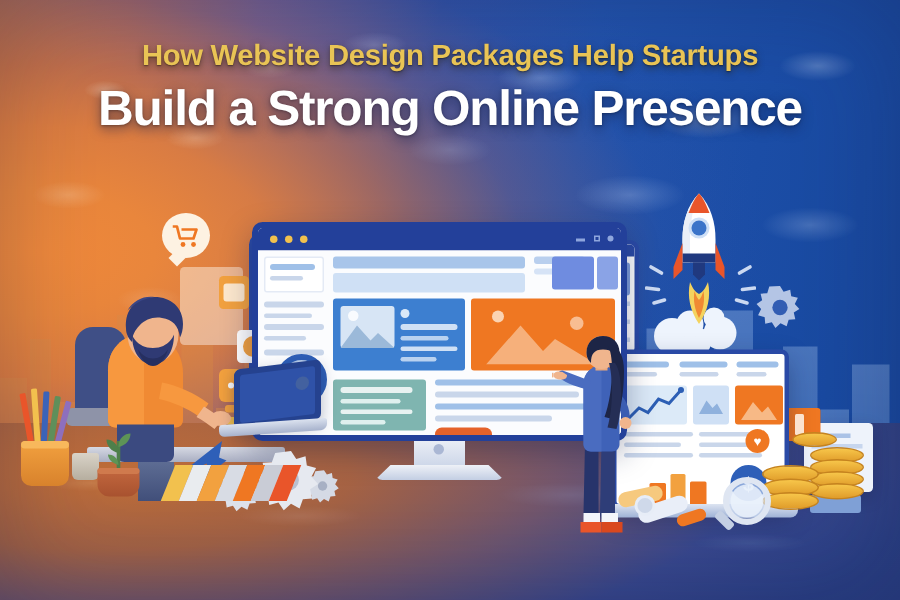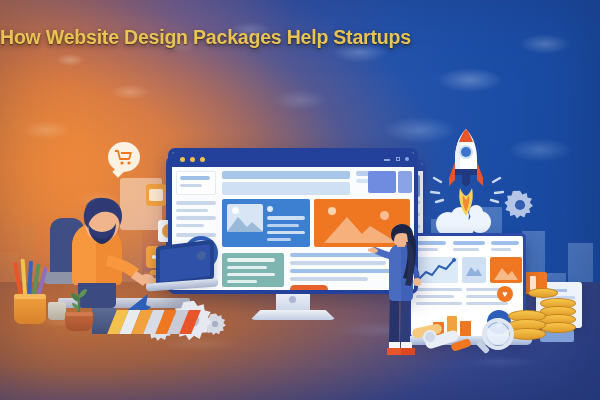--- a/index.html
+++ b/index.html
@@ -59,21 +59,21 @@
   }
   #floor:after{content:"";position:absolute;inset:0;opacity:.28;
     background:
       radial-gradient(40px 8px at 60px 40px, rgba(255,220,180,.5),transparent 70%),
       radial-gradient(60px 10px at 200px 62px, rgba(235,215,210,.4),transparent 70%),
       radial-gradient(70px 12px at 380px 48px, rgba(180,200,245,.45),transparent 70%),
       radial-gradient(55px 9px at 500px 80px, rgba(170,195,240,.4),transparent 70%);
   }
 
   
-  #title-block{position:absolute;left:0;right:0;top:26px;text-align:left;z-index:60;}
+  #title-block{position:absolute;left:0;right:0;top:26px;text-align:center;z-index:60;}
   #title-line1{font-size:19.5px;font-weight:bold;letter-spacing:-.2px;
     color:#e9c455;text-shadow:0 2px 5px rgba(40,30,10,.55),0 1px 1px rgba(0,0,0,.4);}
   #title-line2{font-size:33px;font-weight:bold;letter-spacing:-.8px;line-height:1.12;
     color:#ffffff;margin-top:5px;text-shadow:0 3px 8px rgba(20,30,70,.55),0 1px 2px rgba(0,0,0,.35);}
 
   
   #monitor{position:absolute;left:168px;top:148px;width:250px;height:146px;z-index:30;}
   #monitor-frame{position:absolute;inset:0;background:#ffffff;border-radius:7px;
     border:4px solid #23409a;box-shadow:0 8px 20px rgba(20,30,70,.35);overflow:hidden;}
   #mon-titlebar{position:absolute;left:0;right:0;top:0;height:15px;background:#23409a;}
@@ -168,20 +168,21 @@
     <g fill="#e8eefb">
       <path d="M50 8l7 11 13-4 2 13 13 3-6 12 9 10-11 7 3 13-13 1-4 13-12-6-10 9-7-11-13 3-1-13-13-4 6-12-9-10 11-7-3-13 13-1 4-13z"></path>
     </g>
     <circle cx="50" cy="50" r="15" fill="#3b63b8"></circle>
   </svg>
 
   <div id="floor"></div>
 
   <div id="title-block">
     <div id="title-line1">How Website Design Packages Help Startups</div>
+    <div id="title-line2">Build a Strong Online Presence</div>
   </div>
 
   <div id="rocket">
 
     <svg style="position:absolute;left:-8px;top:62px;width:68px;height:46px" viewBox="0 0 68 46">
       <g fill="#eef4fd">
         <circle cx="16" cy="34" r="12"></circle>
           <circle cx="32" cy="38" r="10"></circle>
         <circle cx="48" cy="32" r="11"></circle>
           <circle cx="28" cy="26" r="9"></circle>

